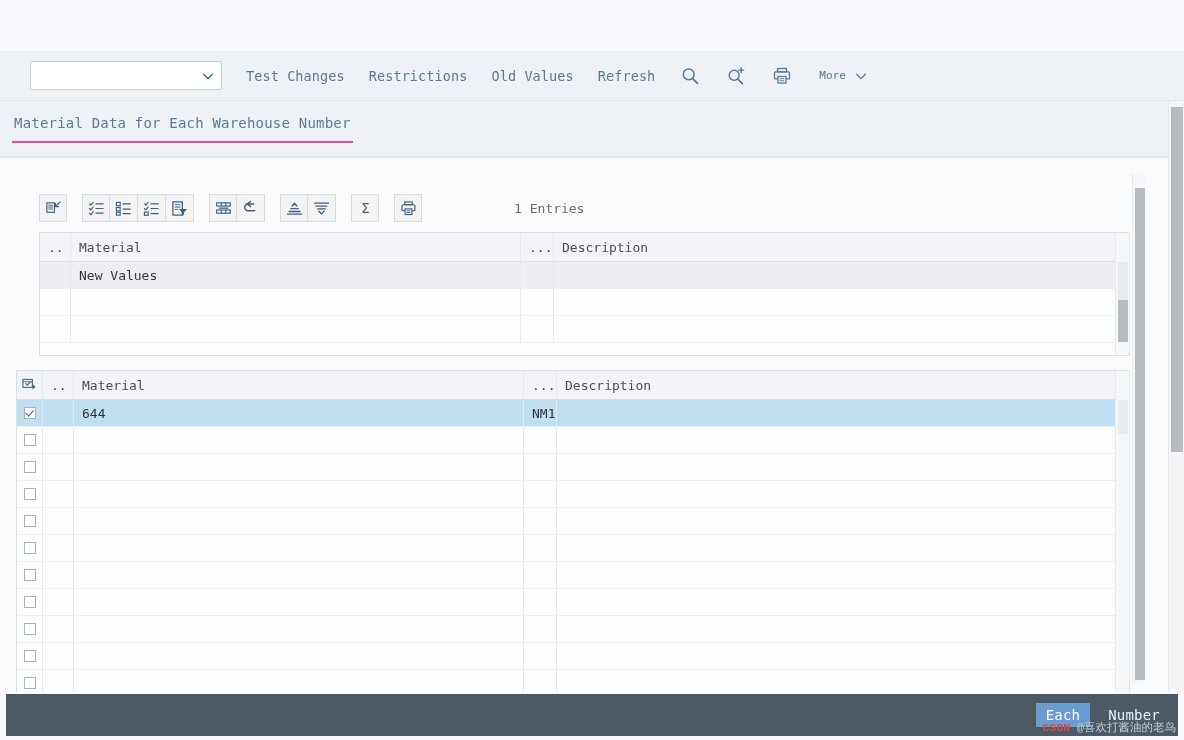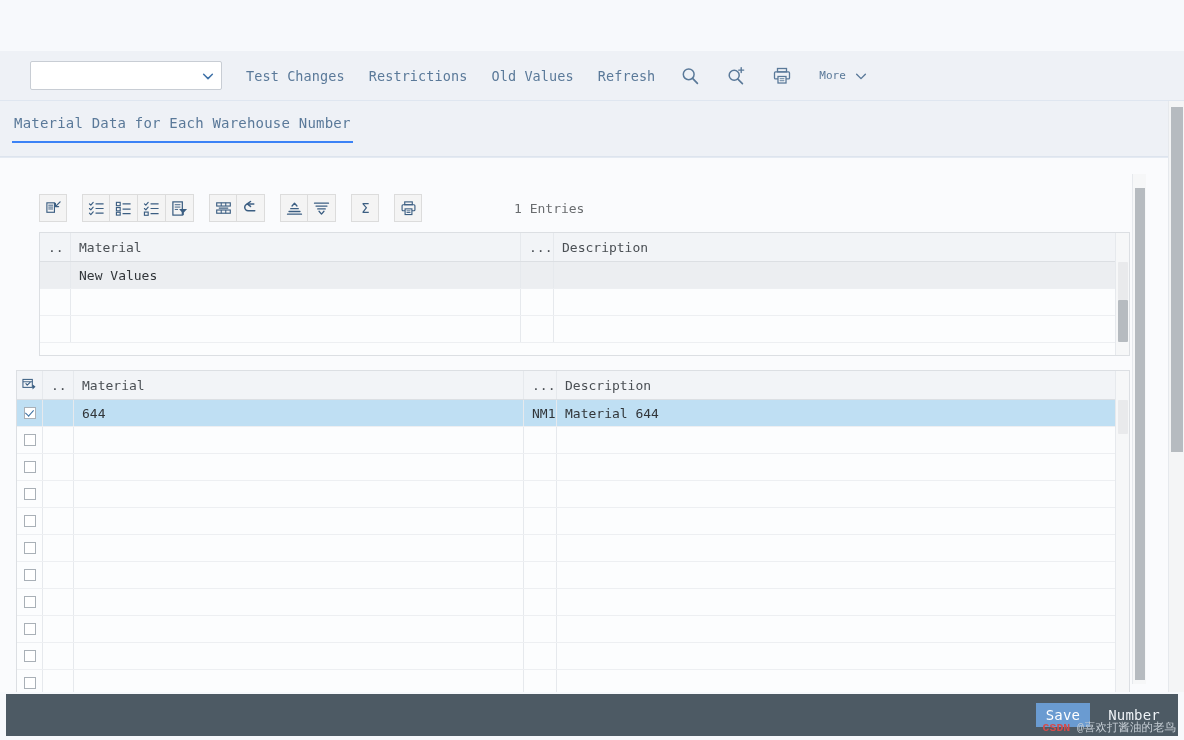--- a/index.html
+++ b/index.html
@@ -103,21 +103,21 @@
     border-bottom: 1px solid #dde4ee;
   }
   .tab {
     position: absolute; left: 12px; top: 10px;
     padding: 4px 2px 10px 2px;
     font-size: 14px;
     color: #5a7999;
     cursor: pointer;
     letter-spacing: 0.2px;
   }
-  .tab.active { border-bottom: 2px solid #3b82f6; }
+  .tab.active { border-bottom: 2px solid #ec4899; }
 
   
   .content {
     position: absolute; left: 0; top: 157px;
     width: 1168px; height: 535px;
     background: #fafbfd;
     border-top: 1px solid #e4eaf2;
     overflow: hidden;
   }
 
@@ -466,21 +466,20 @@
         <div class="cell c-desc">Description</div>
       </div>
 
       <div class="row sel">
         <div class="cell c-chk">
           <span class="chk on"></span>
         </div>
         <div class="cell c-dots"></div>
         <div class="cell c-mat">644</div>
         <div class="cell c-dots2">NM1</div>
-        <div class="cell c-desc">Material 644</div>
       </div>
 
       <div id="empty-rows">
           <div class="row blank">
             <div class="cell c-chk">
               <span class="chk"></span>
             </div>
             <div class="cell c-dots"></div>
             <div class="cell c-mat"></div>
             <div class="cell c-dots2"></div>
@@ -577,21 +576,21 @@
     <div style="position:absolute;right:22px;top:16px;width:14px;height:510px;background:#f6f7f8;border-left:1px solid #e6e9ed;">
       <div style="position:absolute;left:2px;top:14px;width:10px;height:492px;background:#b6bbc0;"></div>
     </div>
   </div>
 
   <div class="page-scroll">
     <div class="thumb"></div>
   </div>
 
   <div class="footer">
-    <div class="fbtn primary">Save</div>
+    <div class="fbtn primary">Each</div>
     <div class="fbtn">Number</div>
   </div>
 
   <div class="watermark">
     <span class="csdn">CSDN</span><span> @喜欢打酱油的老鸟</span>
   </div>
 
 </div>
 
 </body></html>

